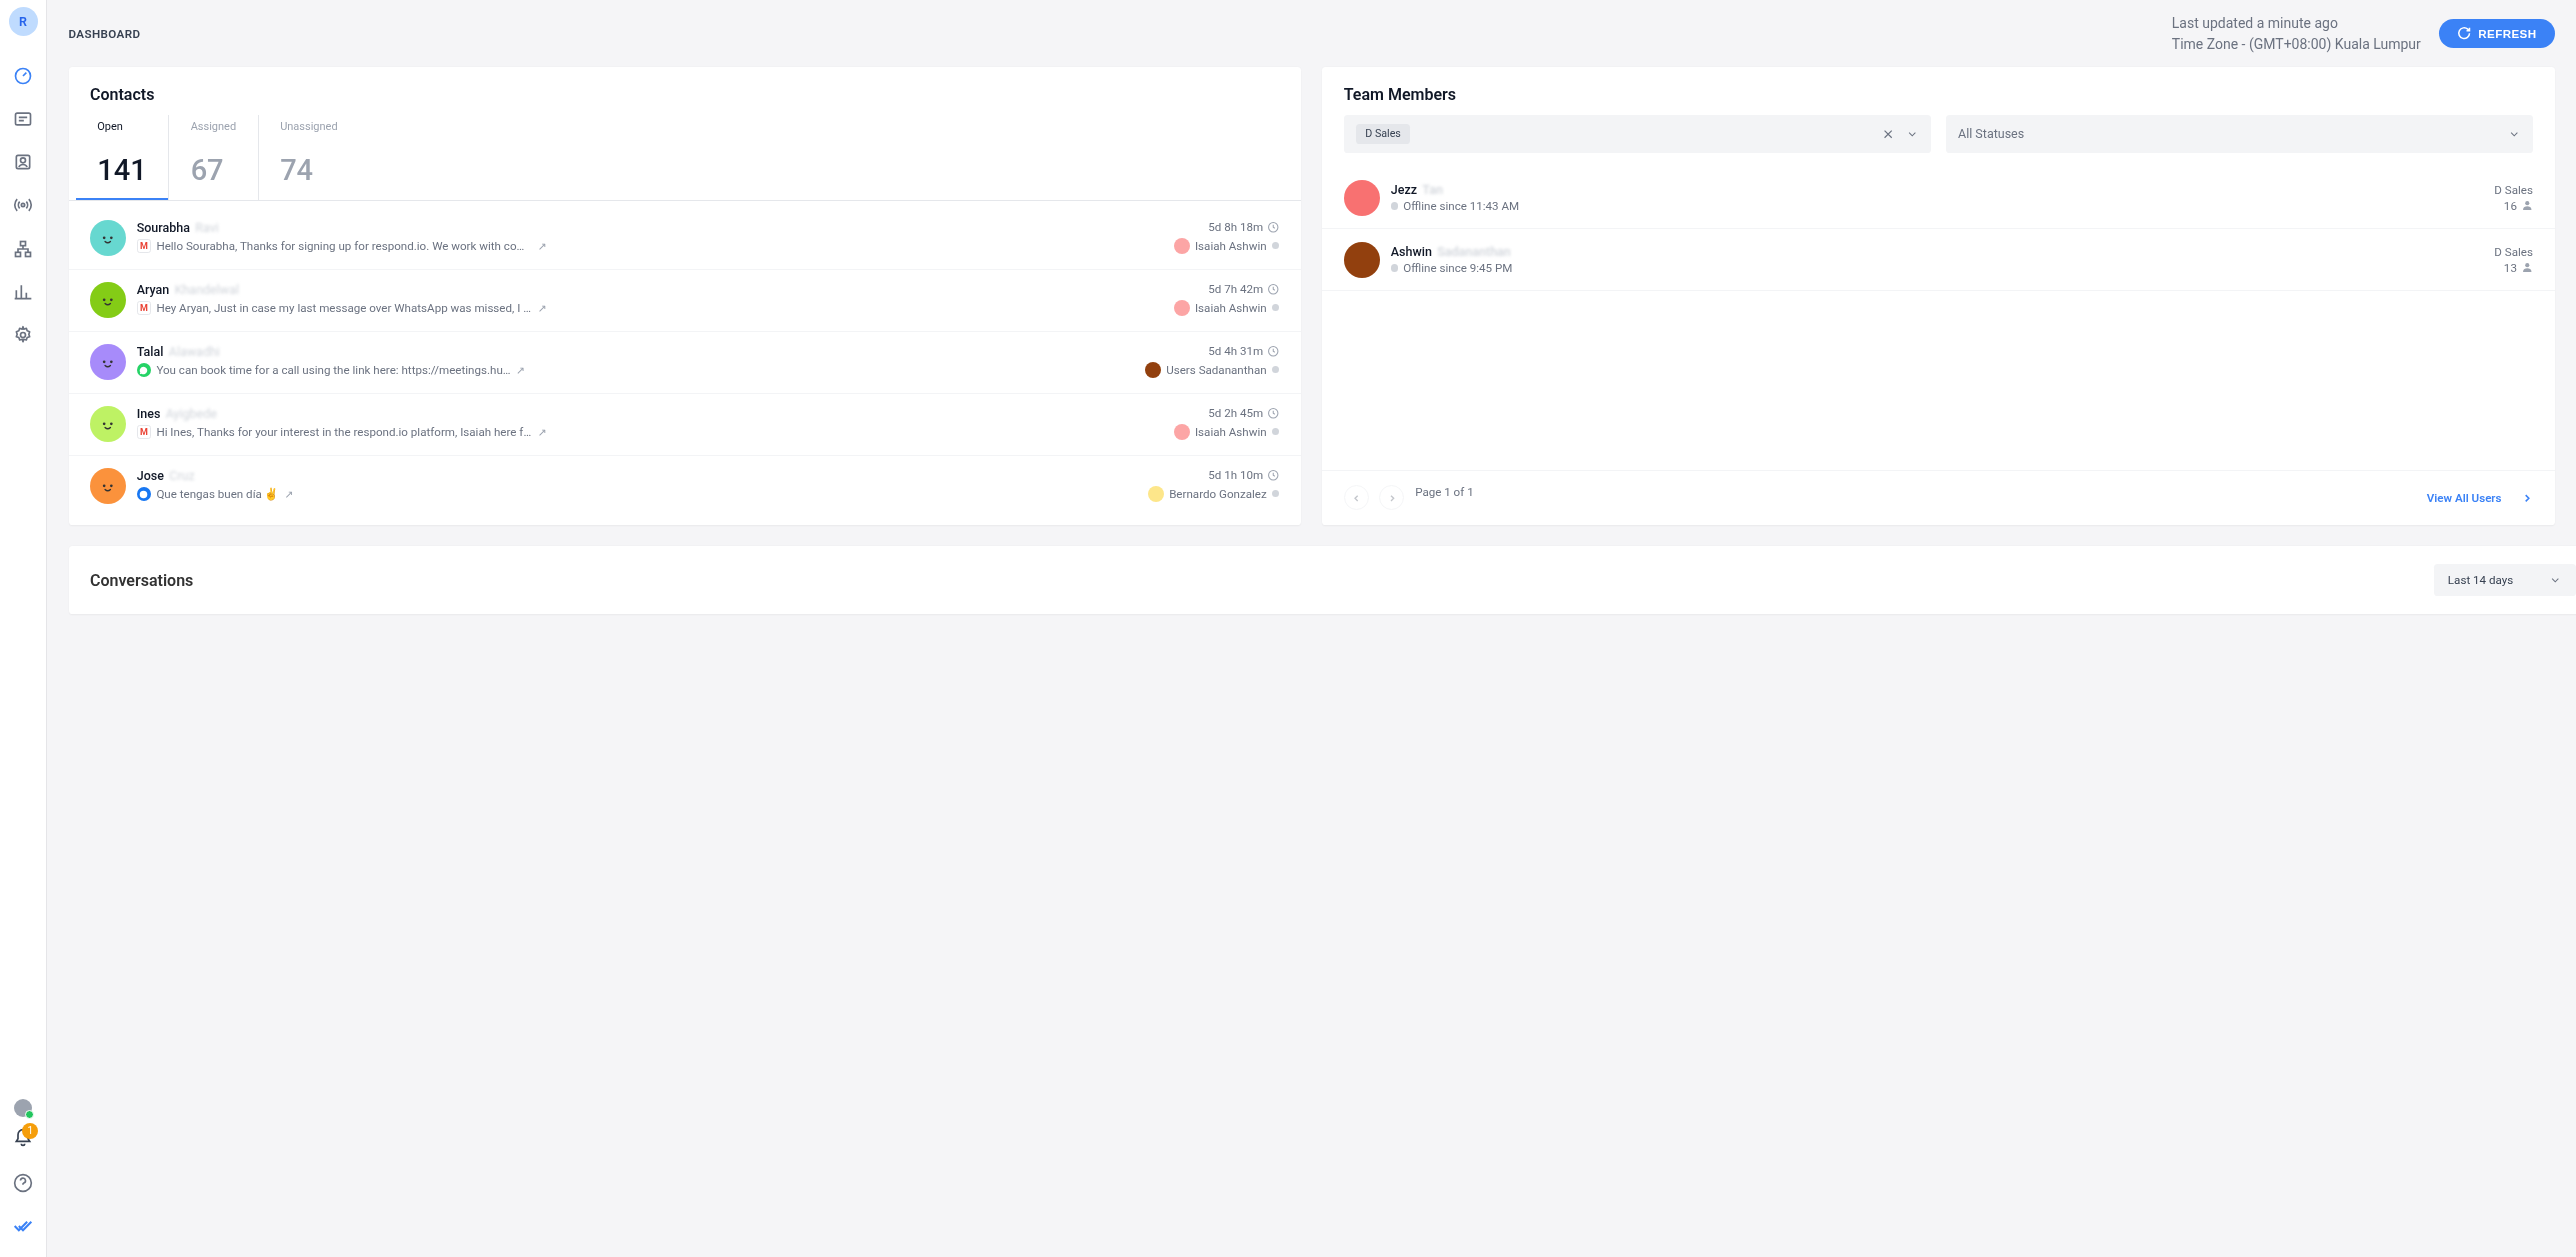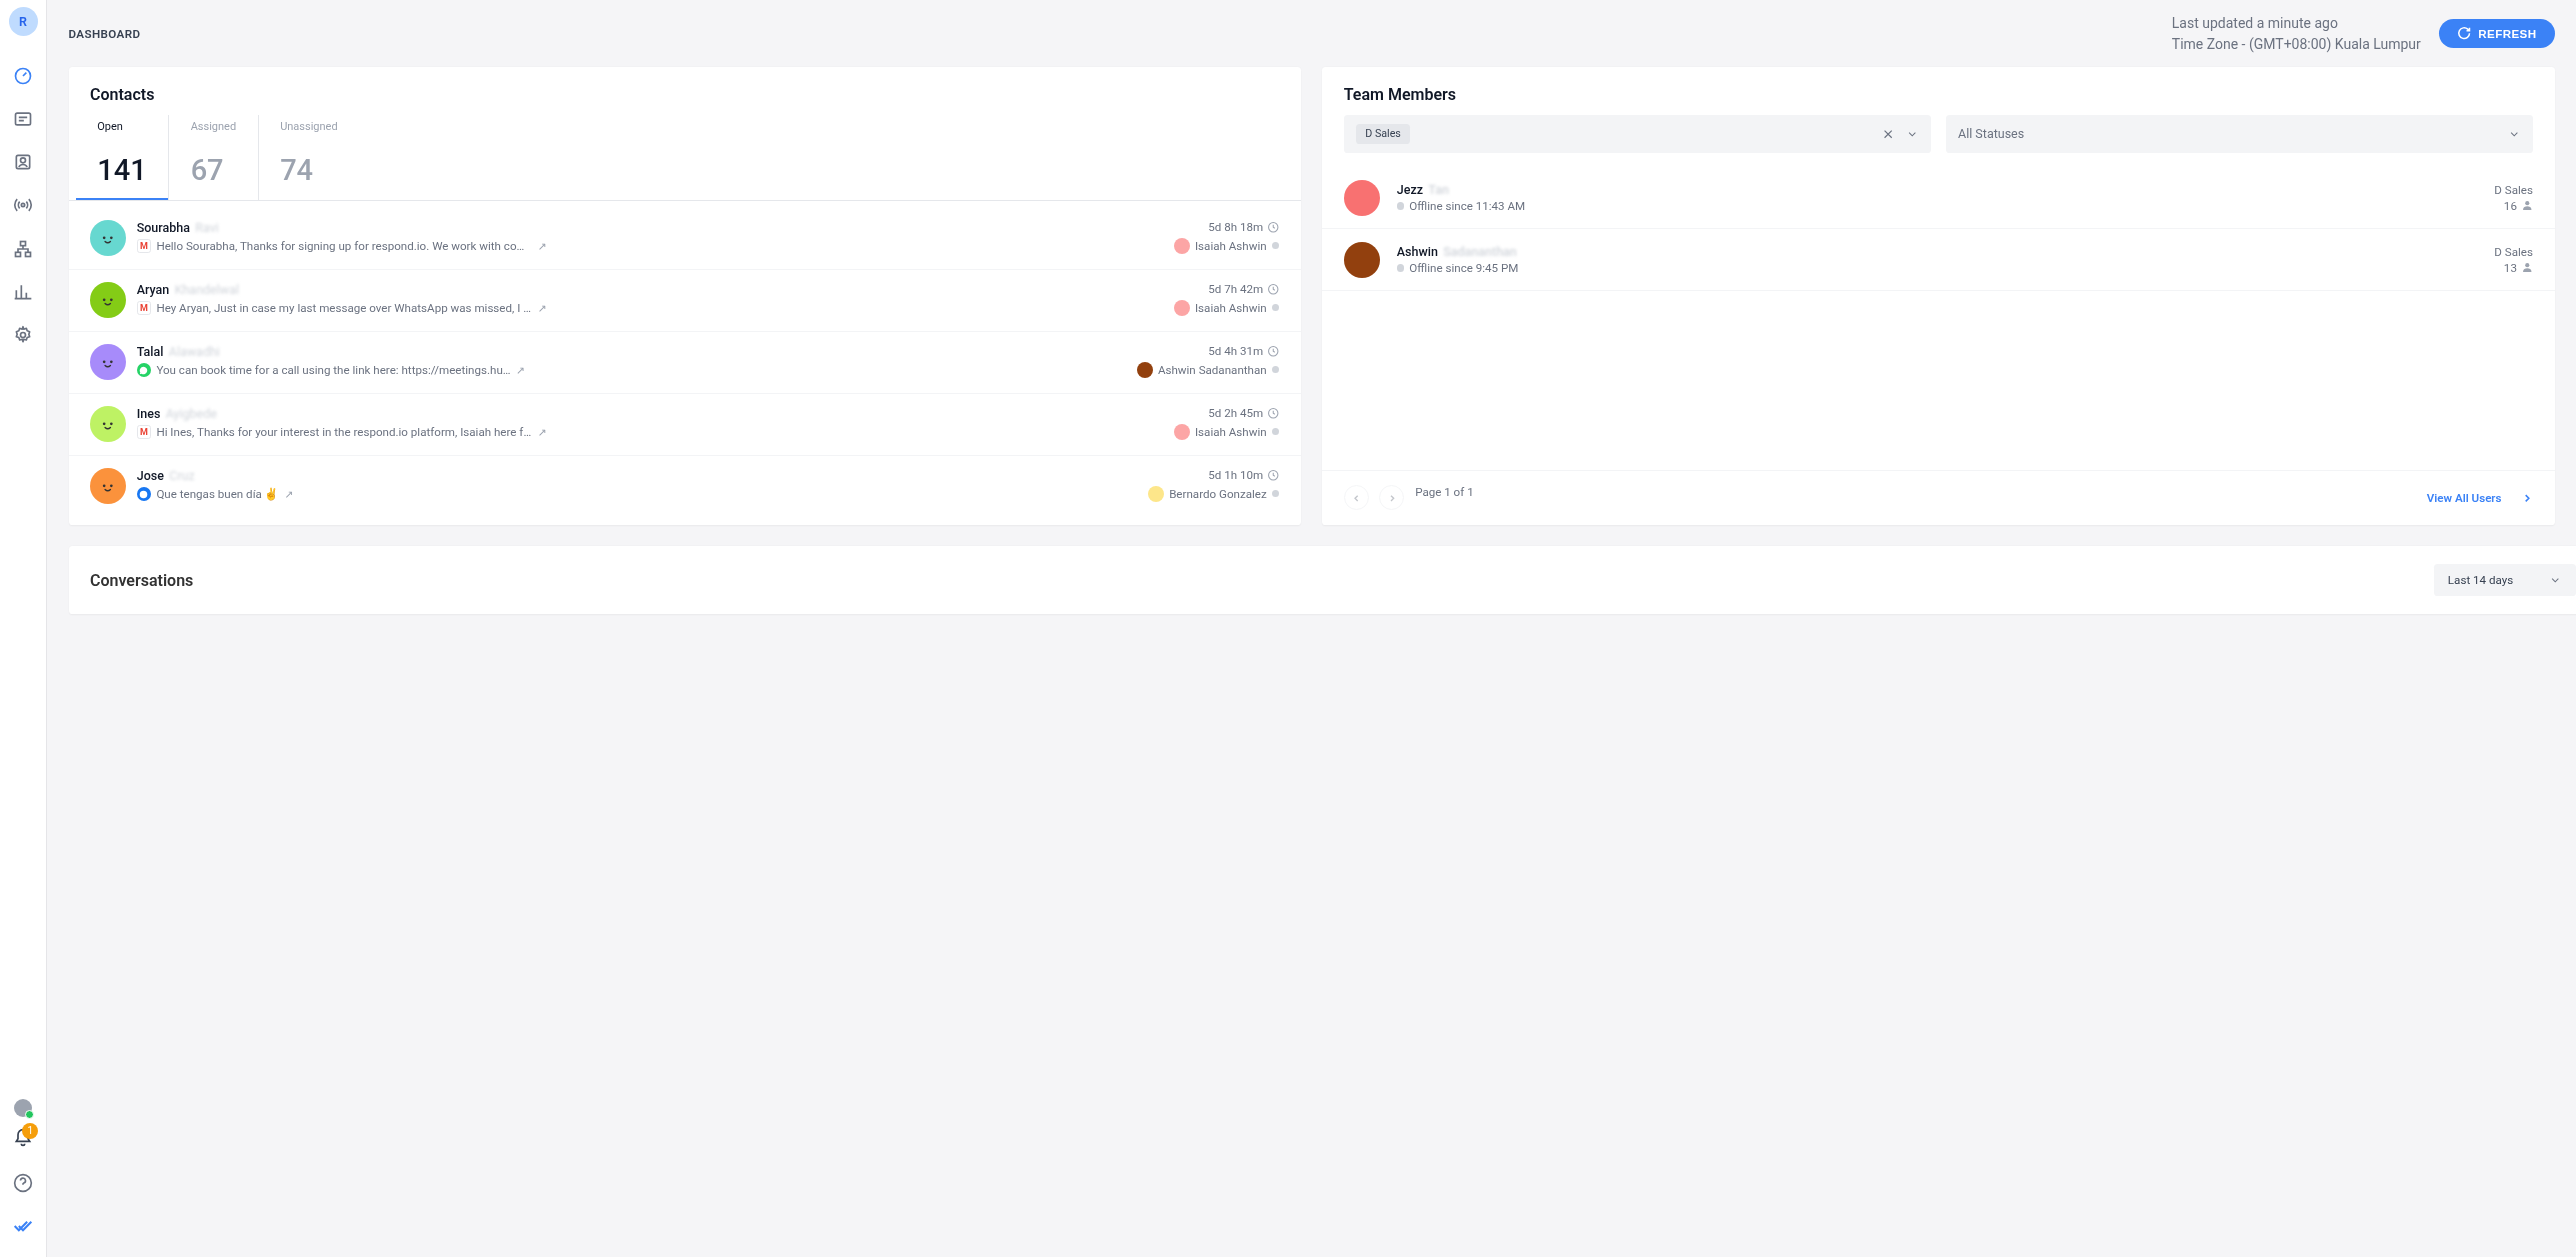--- a/index.html
+++ b/index.html
@@ -56,21 +56,21 @@
 .card-footer{display:flex;align-items:center;justify-content:space-between;padding:14.3px 21.5px;border-top:0.9px solid #f3f4f6}
 .pager{display:flex;align-items:flex-start;gap:10.7px}
 .pg-btn{width:25px;height:25px;border-radius:50%;border:0.9px solid #e5e7eb;background:#fff;display:flex;align-items:center;justify-content:center;cursor:pointer;color:#6b7280}
 .pg-btn.disabled{opacity:0.4;cursor:not-allowed}
 .pg-text{color:#6b7280;font-size:11.6px}
 .view-all{color:#3b82f6;font-weight:600;font-size:11.6px;display:flex;align-items:center;gap:19px;cursor:pointer}
 .filter-row{display:flex;gap:14.3px;padding:0 21.5px 14.3px}
 .filter-select{flex:1;background:#f3f4f6;border-radius:3.6px;padding:9px 12.5px;display:flex;align-items:center;justify-content:space-between;cursor:pointer;color:#6b7280}
 .chip{background:#e5e7eb;border-radius:3.6px;padding:3.6px 9px;font-size:10.7px;color:#374151}
 .filter-icons{display:flex;gap:10.7px;align-items:center}
-.member-row{display:flex;align-items:center;padding:12.5px 21.5px;border-bottom:0.9px solid #f3f4f6;gap:17px}
+.member-row{display:flex;align-items:center;padding:12.5px 21.5px;border-bottom:0.9px solid #f3f4f6;gap:11px}
 .m-avatar{width:36px;height:36px;border-radius:50%;display:flex;align-items:center;justify-content:center;flex-shrink:0;background:#fbbf24}
 .m-body{flex:1}
 .m-name{font-weight:500;color:#111827;display:flex;align-items:center;gap:5.4px}
 .m-status{color:#6b7280;font-size:11.6px;display:flex;align-items:center;gap:5.4px;margin-top:1.8px}
 .m-right{text-align:right}
 .m-team{color:#6b7280;font-size:11.6px}
 .m-count{color:#6b7280;font-size:11.6px;display:flex;align-items:center;gap:3.6px;justify-content:flex-end;margin-top:1.8px}
 .conv-card{background:#fff;border-radius:3.6px;box-shadow:0 0.9px 1.8px rgba(0,0,0,0.05);width:100%;margin:0 21.5px}
 .conv-header{display:flex;align-items:center;justify-content:space-between;padding:18px 21.5px}
 .conv-title{font-size:16px;font-weight:600}
@@ -279,21 +279,21 @@
               <div class="c-right">
                 <div class="c-time">
                   <span>5d 4h 31m</span>
                   <svg class="clock-icon" viewBox="0 0 24 24" fill="none" stroke="#9ca3af" stroke-width="2">
                     <circle cx="12" cy="12" r="9"></circle>
                     <path d="M12 7v5l3 2"></path>
                   </svg>
                 </div>
                 <div class="c-assignee">
                   <span class="a-avatar" style="background:#92400e"></span>
-                  <span>Ashwin Sadananthan</span>
+                  <span>Users Sadananthan</span>
                   <span class="status-dot"></span>
                 </div>
               </div>
             </div>
             <div class="contact-row">
               <div class="c-avatar" style="background:#bef264">
                 <svg width="21.5" height="21.5" viewBox="0 0 24 24">
                   <circle cx="8" cy="11" r="1.5" fill="#333"></circle>
                   <circle cx="16" cy="11" r="1.5" fill="#333"></circle>
                   <path d="M9 15c1 1 2 1.5 3 1.5s2-.5 3-1.5" stroke="#333" stroke-width="1.5" fill="none" stroke-linecap="round"></path>

